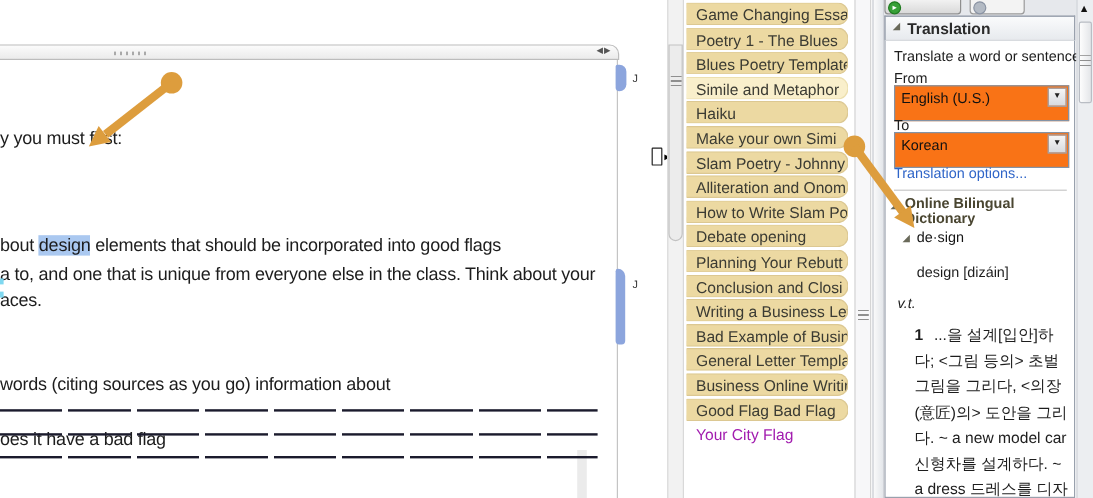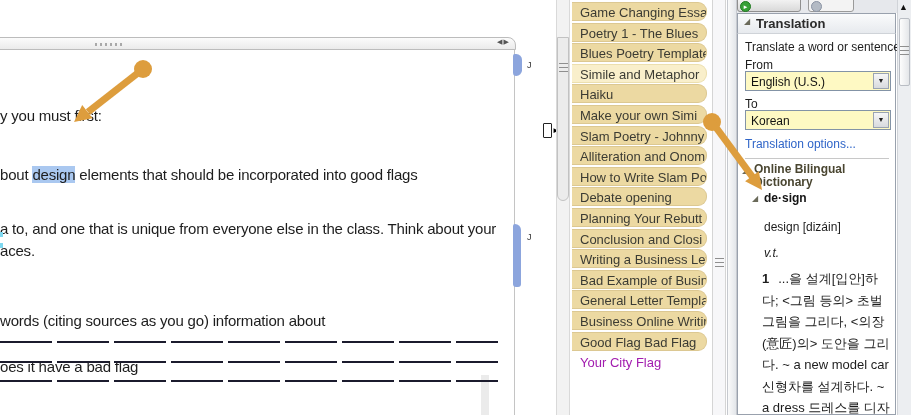--- a/index.html
+++ b/index.html
@@ -75,50 +75,50 @@
 
   
   .panel{left:737px;top:13px;width:159px;height:402px;background:#fff;
     border:1px solid #99a1ad;box-sizing:border-box;}
   .panel-header{left:737px;top:13px;width:159px;height:21px;
     background:linear-gradient(#fafbfc,#e7eaee);border:1px solid #99a1ad;
     border-bottom:1px solid #cfd3d8;box-sizing:border-box;}
   .tri{font-size:8px;color:#6a6a5a;}
   .panel-title{left:756px;top:16px;font-size:13px;font-weight:bold;color:#2b2b2b;}
   .p-text{font-size:12px;color:#1d1d1d;}
-  .combo{width:146px;height:20px;background:#fef9c3;border:1px solid #8393a6;
+  .combo{width:146px;height:30px;background:#f97316;border:1px solid #8393a6;
     box-sizing:border-box;}
   .combo-text{position:absolute;left:5px;top:3px;font-size:12px;color:#111;white-space:nowrap;}
   .combo-btn{position:absolute;right:1px;top:1px;width:16px;height:16px;
     background:linear-gradient(#f6f6f6,#d8dade);border:1px solid #9aa4b2;
     box-sizing:border-box;text-align:center;font-size:7px;line-height:14px;color:#222;}
   .link{font-size:12px;color:#2f65c8;}
   .divider{left:745px;top:158px;width:144px;height:1px;background:#c8c8c8;}
   .dict-title{left:754px;top:163px;width:125px;font-size:12px;line-height:13px;
     font-weight:bold;color:#4a4631;}
-  .headword{font-size:12px;font-weight:bold;color:#141414;}
+  .headword{font-size:12px;font-weight:normal;color:#141414;}
   .def-block{left:762px;top:268px;width:132px;font-size:13px;line-height:21.5px;
     color:#1d1d1d;overflow-wrap:anywhere;}
   .def-num{font-weight:bold;margin-right:9px;}
   .italic{font-style:italic;}
 
   svg{position:absolute;overflow:visible;}
 </style>
 </head>
 <body>
 
 <div id="app">
 
   <div class="abs doc-titlebar"></div>
   <div class="abs grip-dots"></div>
   <div class="abs doc-nav-arrows">◀▶</div>
 
   <div class="abs doc-page">
     <div class="doc-line" style="left:0;top:57px;">y you must first:</div>
-    <div class="doc-line" style="left:0;top:116px;"><span>bout </span><span class="hl">design</span><span> elements that should be incorporated into good flags</span></div>
+    <div class="doc-line" style="left:0;top:146px;"><span>bout </span><span class="hl">design</span><span> elements that should be incorporated into good flags</span></div>
     <div class="doc-line" style="left:0;top:170px;">a to, and one that is unique from everyone else in the class.  Think about your</div>
     <div class="doc-line" style="left:0;top:192px;">aces.</div>
     <div class="doc-line" style="left:0;top:262px;">words (citing sources as you go) information about</div>
     <div class="doc-line" style="left:0;top:258px;"></div>
     <div class="doc-line" style="left:0;top:308px;">oes it have a bad flag</div>
     <div class="abs gray-band"></div>
     <div class="u-line" style="top:291px;"></div>
     <div class="u-line" style="top:311px;"></div>
     <div class="u-line" style="top:330px;"></div>
     <div class="cyan-dot" style="position:absolute;left:0;top:182px;"></div>
@@ -185,21 +185,21 @@
     <span class="combo-btn">▼</span>
   </div>
   <div class="abs link" style="left:745px;top:137px;">Translation options...</div>
   <div class="abs divider"></div>
 
   <div class="abs tri" style="left:742px;top:166px;">◢</div>
   <div class="abs dict-title">Online Bilingual Dictionary</div>
   <div class="abs tri" style="left:752px;top:194px;">◢</div>
   <div class="abs headword" style="left:764px;top:191px;">de·sign</div>
   <div class="abs p-text" style="left:764px;top:220px;">design [dizáin]</div>
-  <div class="abs p-text italic" style="left:764px;top:246px;text-align:center;">v.t.</div>
+  <div class="abs p-text italic" style="left:748px;top:246px;text-align:center;">v.t.</div>
   <div class="abs def-block"><span class="def-num">1</span><span>...을 설계[입안]하다; &lt;그림 등의&gt; 초벌 그림을 그리다, &lt;의장(意匠)의&gt; 도안을 그리다.  ~ a new model car 신형차를 설계하다.  ~ a dress 드레스를 디자인하다.</span></div>
 
   <div class="abs vstrip panel-scroll"></div>
   <div class="abs scroll-up">▲</div>
   <div class="abs panel-thumb"></div>
   <div class="abs grip" style="left:900px;top:46px;"></div>
 
   <svg style="left:55px;top:50px;" width="110" height="90">
     <circle cx="88" cy="19" r="9" fill="#dd9d3d"></circle>
     <line x1="88" y1="19" x2="33" y2="62" stroke="#dd9d3d" stroke-width="7"></line>

